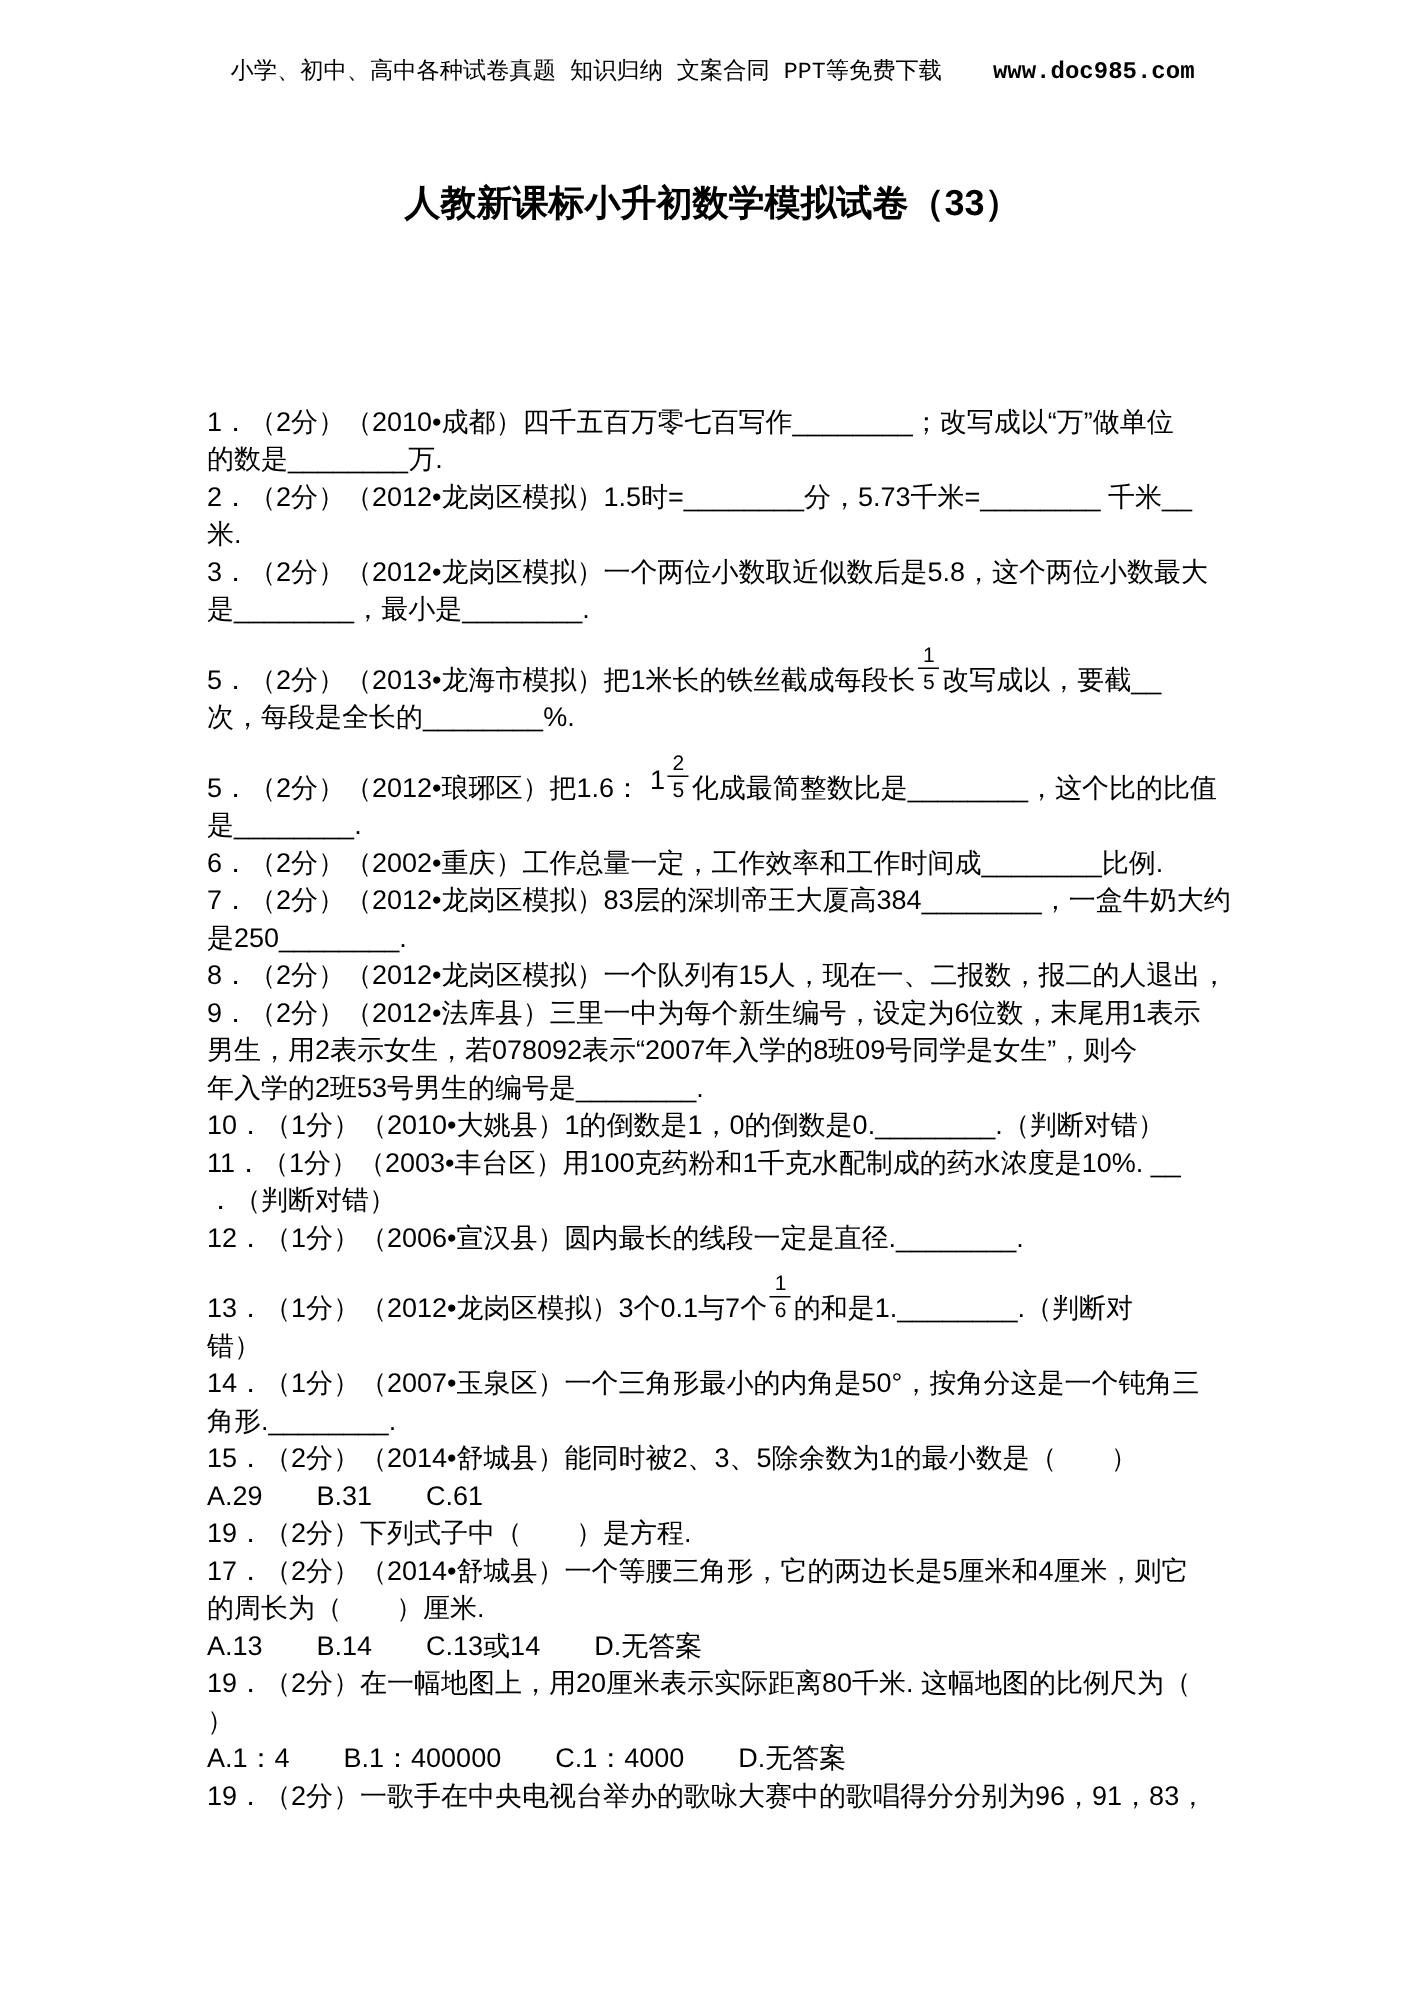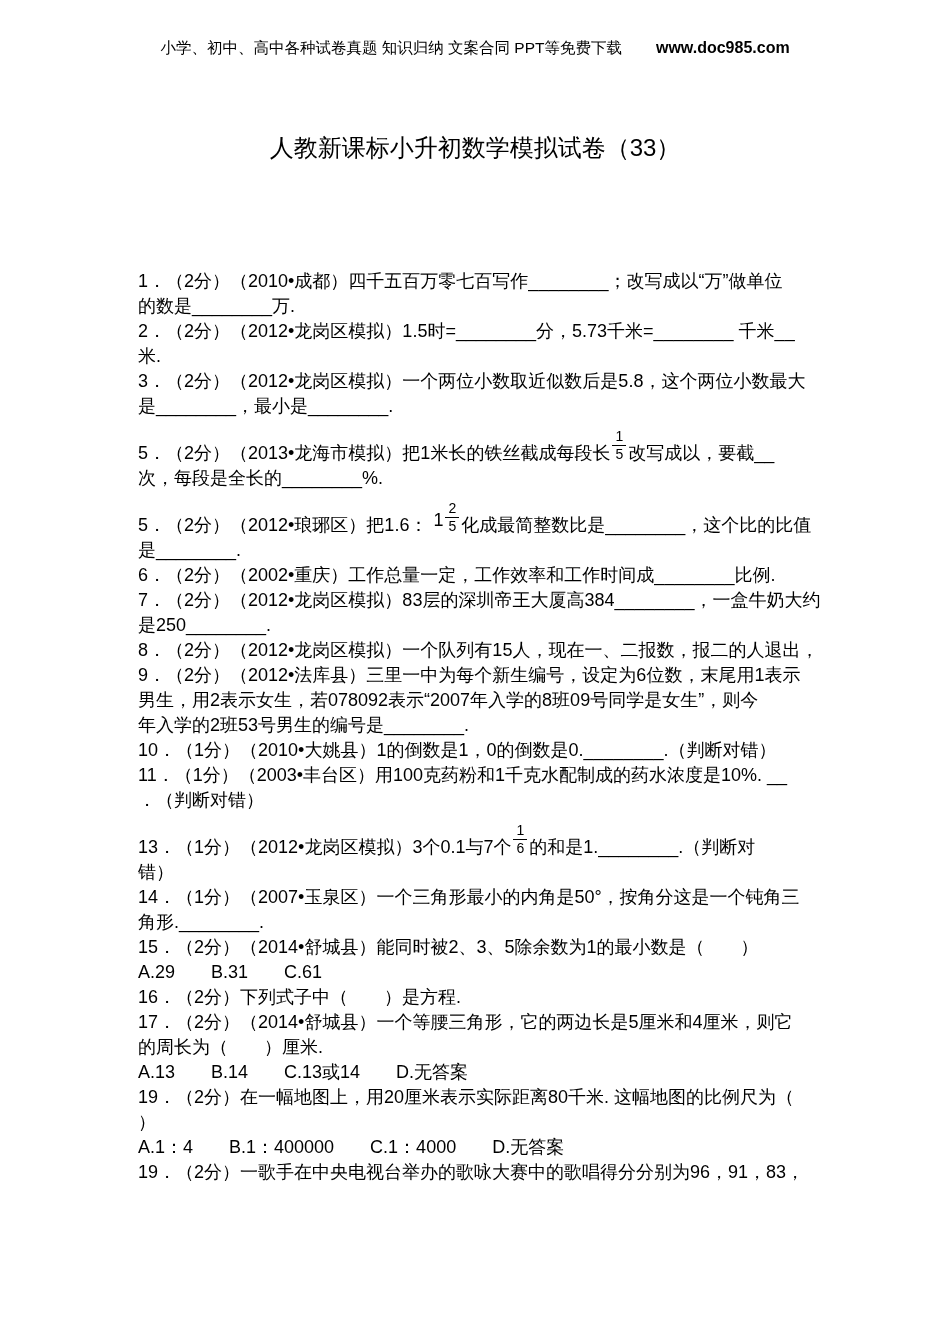--- a/index.html
+++ b/index.html
@@ -7,34 +7,34 @@
     position:relative;
     width:950px;height:1344px;
     margin:0 auto;
     background:#ffffff;
     color:#000000;
     overflow:hidden;
   }
   .header{
     position:absolute;top:36px;left:0;right:0;
     text-align:center;
-    font-family:Liberation Sans, sans-serif;
+    font-family:Liberation Mono, monospace;
     font-size:15.5px;line-height:24px;
     white-space:nowrap;
   }
   .header .site{
     margin-left:34px;
     font-weight:700;
     font-size:16px;
   }
   .title{
-    position:absolute;top:118px;left:0;right:0;margin:12px;
+    position:absolute;top:118px;left:0;right:0;margin:0;
     text-align:center;
     font-family:"Liberation Sans","DejaVu Sans",sans-serif;
-    font-weight:400;
+    font-weight:700;
     font-size:24px;line-height:36px;
   }
   .content{
     position:absolute;top:269px;left:138px;width:702px;
     font-family:Liberation Sans, sans-serif;
     font-size:18px;line-height:25px;
   }
   .line{
     min-height:25px;
     white-space:nowrap;
@@ -85,27 +85,28 @@
       <div class="line"><span>6．（2分）（2002•重庆）工作总量一定，工作效率和工作时间成________比例.</span></div>
       <div class="line"><span>7．（2分）（2012•龙岗区模拟）83层的深圳帝王大厦高384________，一盒牛奶大约</span></div>
       <div class="line"><span>是250________.</span></div>
       <div class="line"><span>8．（2分）（2012•龙岗区模拟）一个队列有15人，现在一、二报数，报二的人退出，</span></div>
       <div class="line"><span>9．（2分）（2012•法库县）三里一中为每个新生编号，设定为6位数，末尾用1表示</span></div>
       <div class="line"><span>男生，用2表示女生，若078092表示“2007年入学的8班09号同学是女生”，则今</span></div>
       <div class="line"><span>年入学的2班53号男生的编号是________.</span></div>
       <div class="line"><span>10．（1分）（2010•大姚县）1的倒数是1，0的倒数是0.________.（判断对错）</span></div>
       <div class="line"><span>11．（1分）（2003•丰台区）用100克药粉和1千克水配制成的药水浓度是10%. __</span></div>
       <div class="line"><span>．（判断对错）</span></div>
+      <div class="line"><span>12．（1分）（2006•宣汉县）圆内最长的线段一定是直径.________.</span></div>
       <div class="line has-frac"><span>13．（1分）（2012•龙岗区模拟）3个0.1与7个</span><span class="frac"><span class="num">1</span><span class="den">6</span></span><span>的和是1.________.（判断对</span></div>
       <div class="line"><span>错）</span></div>
       <div class="line"><span>14．（1分）（2007•玉泉区）一个三角形最小的内角是50°，按角分这是一个钝角三</span></div>
       <div class="line"><span>角形.________.</span></div>
       <div class="line"><span>15．（2分）（2014•舒城县）能同时被2、3、5除余数为1的最小数是（　　）</span></div>
       <div class="line"><span>A.29　　B.31　　C.61</span></div>
-      <div class="line"><span>16．（2分）下列式子中（　　）是方程.</span></div>
+      <div class="line"><span>19．（2分）下列式子中（　　）是方程.</span></div>
       <div class="line"><span>17．（2分）（2014•舒城县）一个等腰三角形，它的两边长是5厘米和4厘米，则它</span></div>
       <div class="line"><span>的周长为（　　）厘米.</span></div>
       <div class="line"><span>A.13　　B.14　　C.13或14　　D.无答案</span></div>
       <div class="line"><span>19．（2分）在一幅地图上，用20厘米表示实际距离80千米. 这幅地图的比例尺为（</span></div>
       <div class="line"><span>）</span></div>
       <div class="line"><span>A.1：4　　B.1：400000　　C.1：4000　　D.无答案</span></div>
       <div class="line"><span>19．（2分）一歌手在中央电视台举办的歌咏大赛中的歌唱得分分别为96，91，83，</span></div>
     </div>
 </div>
 

